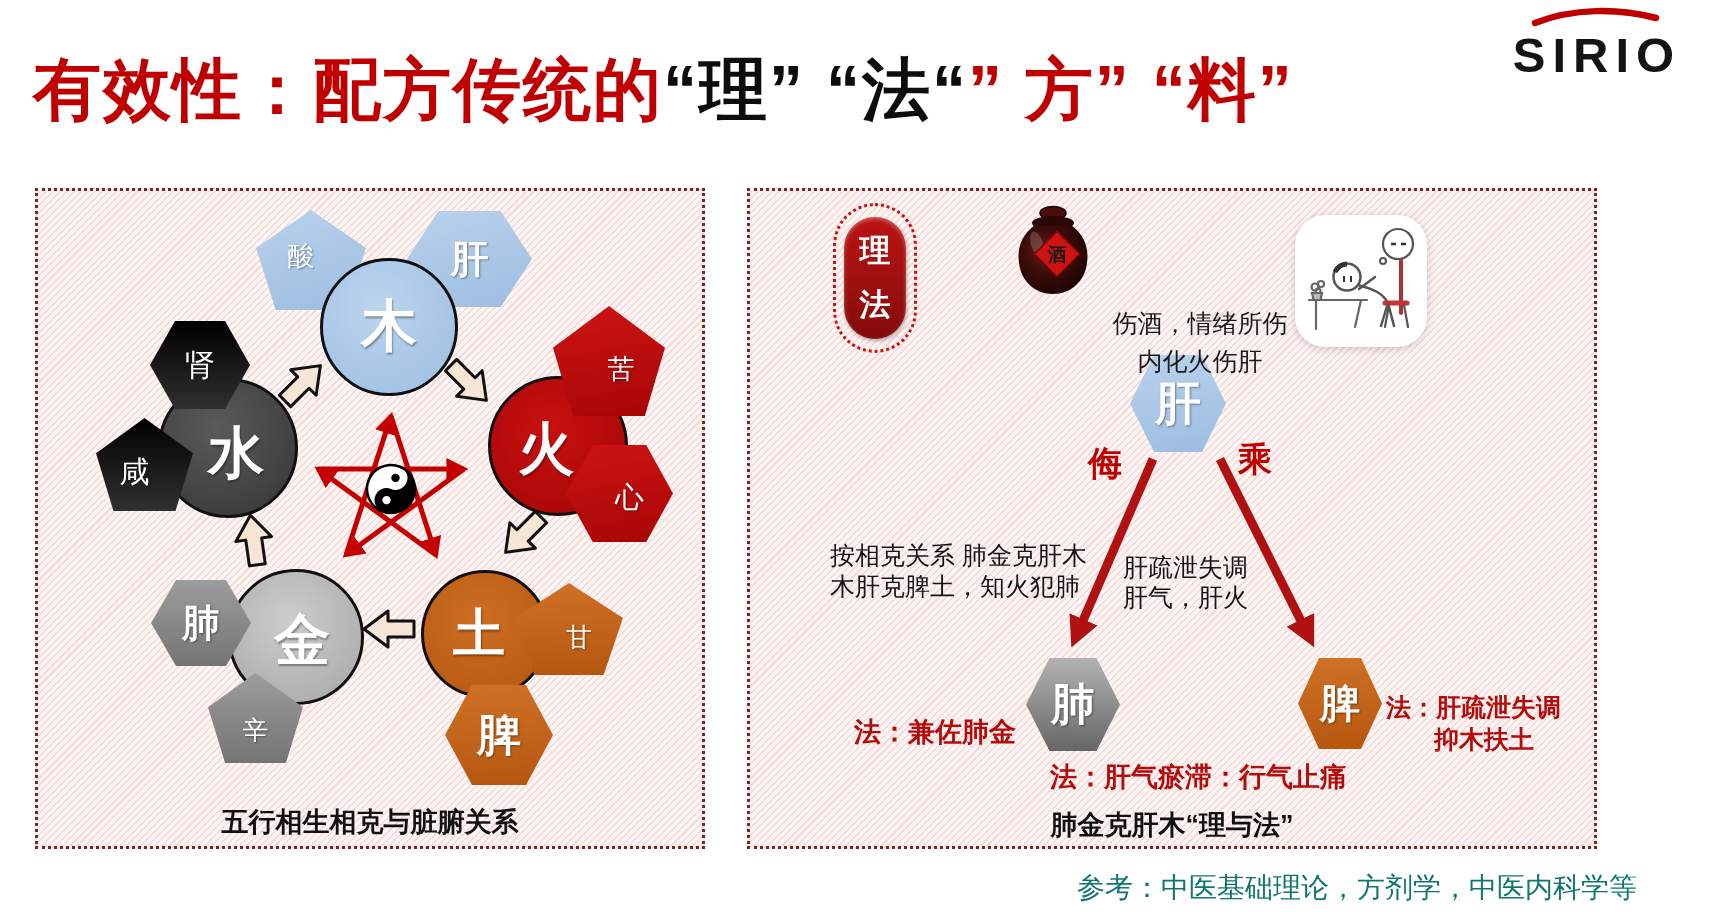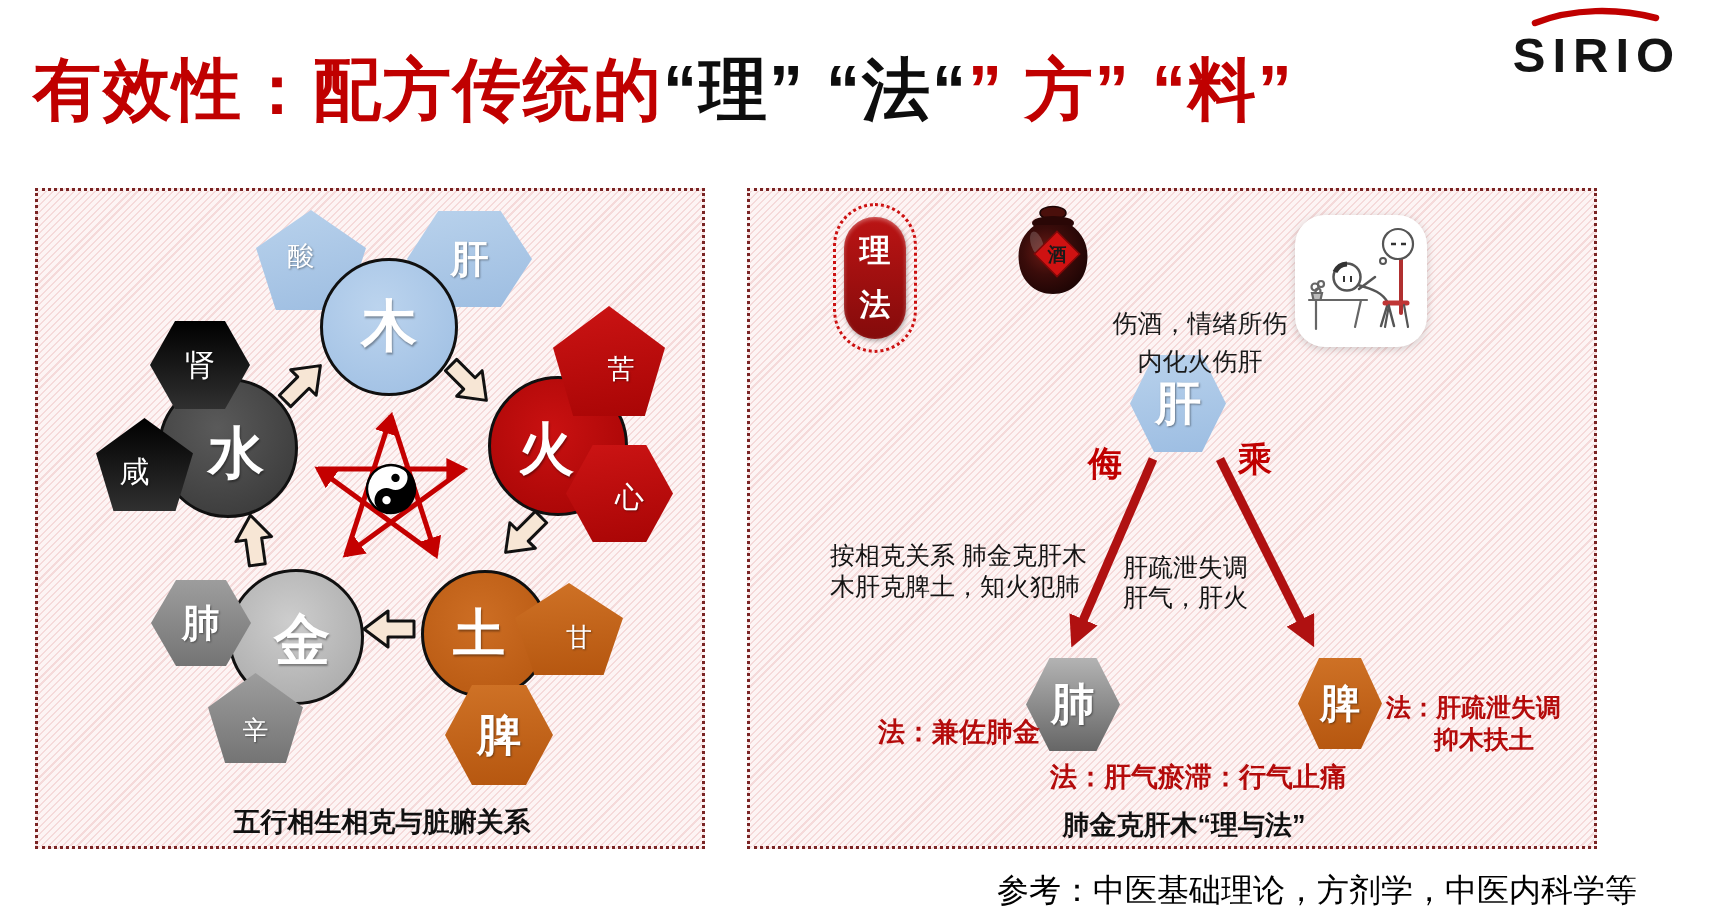--- a/index.html
+++ b/index.html
@@ -15,21 +15,21 @@
   
   #logo{position:absolute;left:1478px;top:4px;width:238px;height:82px;}
 
   
   .panel{position:absolute;top:188px;height:661px;box-sizing:border-box;
          border:3px dotted #7a2424;
          background:repeating-linear-gradient(135deg,#f5dada 0px,#f5dada 1.5px,#fdf4f4 1.5px,#fdf4f4 5px);}
   #left-panel{left:35px;width:670px;}
   #right-panel{left:747px;width:850px;}
 
-  .panel-caption{position:absolute;left:12px;width:100%;text-align:center;
+  .panel-caption{position:absolute;left:0;width:100%;text-align:center;
                  font-weight:bold;color:#111;font-size:27px;z-index:5;}
 
   
   .circle,.hex,.pent{position:absolute;display:flex;align-items:center;justify-content:center;
                      color:#fff;z-index:2;}
   .circle{border-radius:50%;border:3.5px solid #101010;}
   .hex{clip-path:polygon(25% 0,75% 0,100% 50%,75% 100%,25% 100%,0 50%);}
   .pent{clip-path:polygon(50% 0,100% 38%,82% 100%,18% 100%,0 38%);}
 
   .el-char{font-size:56px;font-weight:bold;text-shadow:1px 2px 2px rgba(0,0,0,.35);}
@@ -70,27 +70,27 @@
   #cheng{left:488px;top:246px;}
   .note{position:absolute;font-size:25px;line-height:31px;color:#141414;z-index:3;white-space:nowrap;}
   #left-note{left:80px;top:349px;}
   #mid-note{left:373px;top:361px;line-height:30px;}
   #right-note{left:548px;top:326px;line-height:30px;}
   #lung-hex{left:276px;top:467px;width:94px;height:93px;background:linear-gradient(180deg,#b3b3b3,#666);}
   #lung-hex span{font-size:44px;}
   #spleen-hex{left:548px;top:467px;width:84px;height:91px;}
   #spleen-hex span{font-size:40px;}
   .fa{position:absolute;color:#b40b0b;font-weight:bold;z-index:3;white-space:nowrap;}
-  #fa-lung{left:128px;top:523px;font-size:27px;}
+  #fa-lung{left:104px;top:523px;font-size:27px;}
   #fa-mid{left:300px;top:568px;font-size:27px;text-align:right;}
   #fa-spleen{left:636px;top:500px;font-size:25px;line-height:32px;}
   #fa-spleen .l2{padding-left:48px;}
 
   
-  #footer-ref{position:absolute;right:75px;top:869px;font-size:32px;color:#000000;}
+  #footer-ref{position:absolute;right:75px;top:869px;font-size:28px;color:#0f766e;}
 </style>
 </head>
 <body>
 
 <div id="slide">
 
   <div id="title">
     <span class="t-red">有效性：配方传统的</span><span class="t-black">“理”</span><span class="t-black"> “法“</span><span class="t-red">” 方” “料”</span>
   </div>
 

